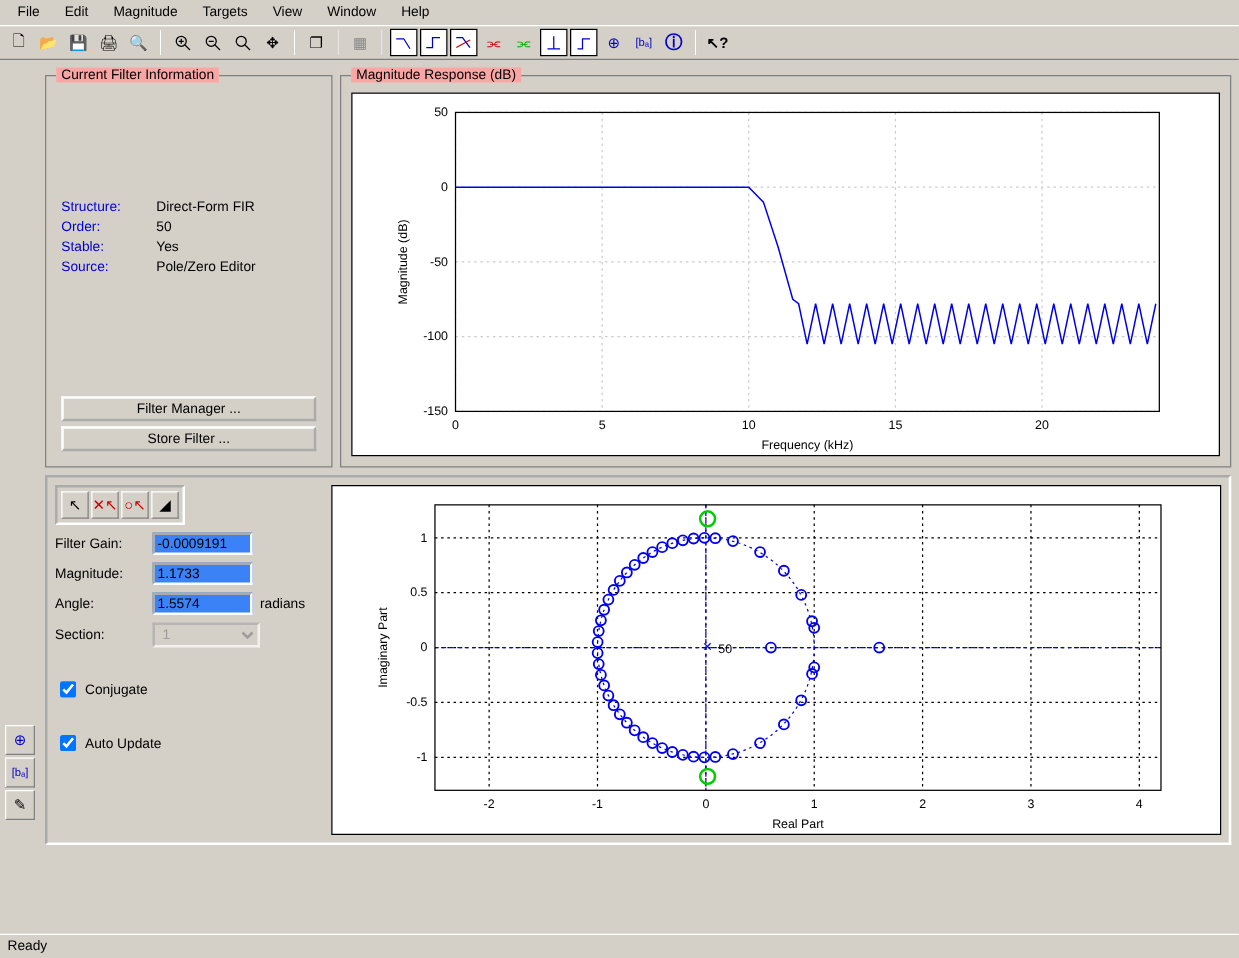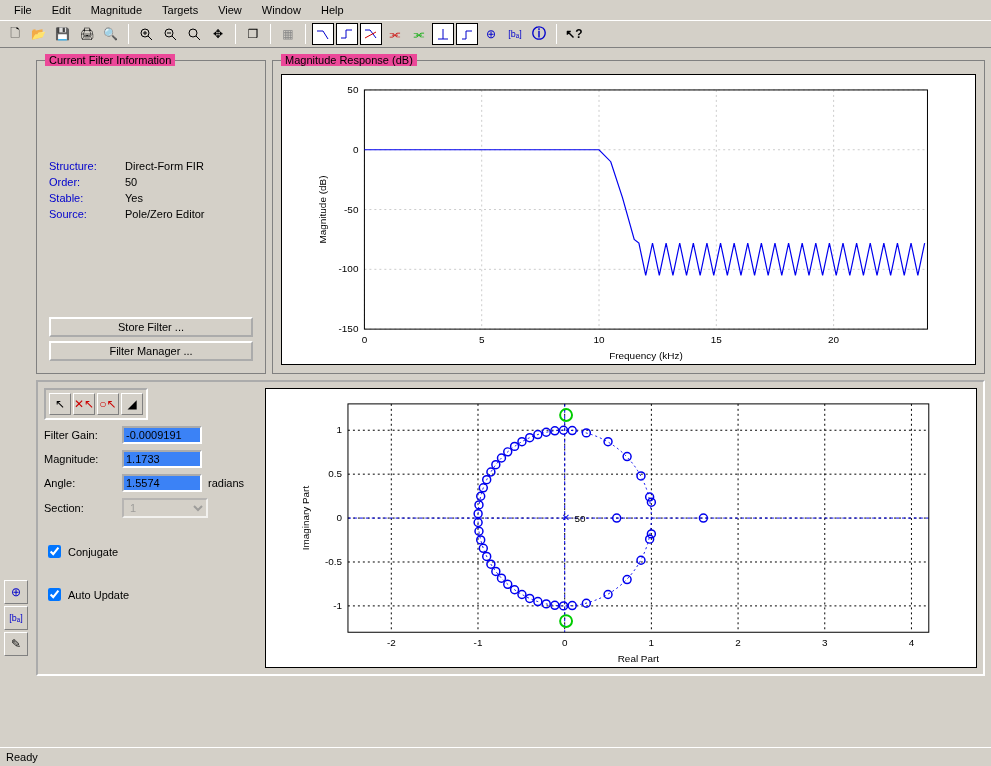--- a/index.html
+++ b/index.html
@@ -42,21 +42,21 @@
   fieldset {
     border: 1px solid #808080;
     background: #d4d0c8;
     margin:0;
     padding: 8px;
     position: relative;
   }
   fieldset > legend {
     font-size: 11px;
     padding: 0 4px;
-    background: #ec4899;
+    background: #fca5a5;
   }
   .info-panel { width: 230px; height: 320px; margin-left:30px;}
   .info-body { padding: 26px 4px 4px 4px; height:100%; display:flex; flex-direction:column;}
   .info-row { display:flex; gap:6px; margin-bottom:4px;}
   .info-label { color:#0000cc; width:70px;}
   .mag-panel { flex:1; height:320px; }
   .plot-area {
     background:#fff;
     width:100%; height:100%;
     border:1px solid #000;
@@ -208,22 +208,22 @@
             <div class="info-row">
               <span class="info-label">Stable:</span>
               <span>Yes</span>
             </div>
             <div class="info-row">
               <span class="info-label">Source:</span>
               <span>Pole/Zero Editor</span>
             </div>
           </div>
       <div style="flex:1"></div>
+      <div class="btn">Filter Manager ...</div>
       <div class="btn">Store Filter ...</div>
-      <div class="btn">Filter Manager ...</div>
     </div>
   </fieldset>
 
   <fieldset class="mag-panel">
     <legend>Magnitude Response (dB)</legend>
     <svg id="mag-svg" class="plot-area" viewBox="0 0 640 290">
           <line x1="55" y1="15" x2="55" y2="255" stroke="#ccc" stroke-dasharray="2,3"></line>
           <text x="55" y="269" text-anchor="middle">0</text>
           <line x1="172.70833333333334" y1="15" x2="172.70833333333334" y2="255" stroke="#ccc" stroke-dasharray="2,3"></line>
           <text x="172.70833333333334" y="269" text-anchor="middle">5</text>

